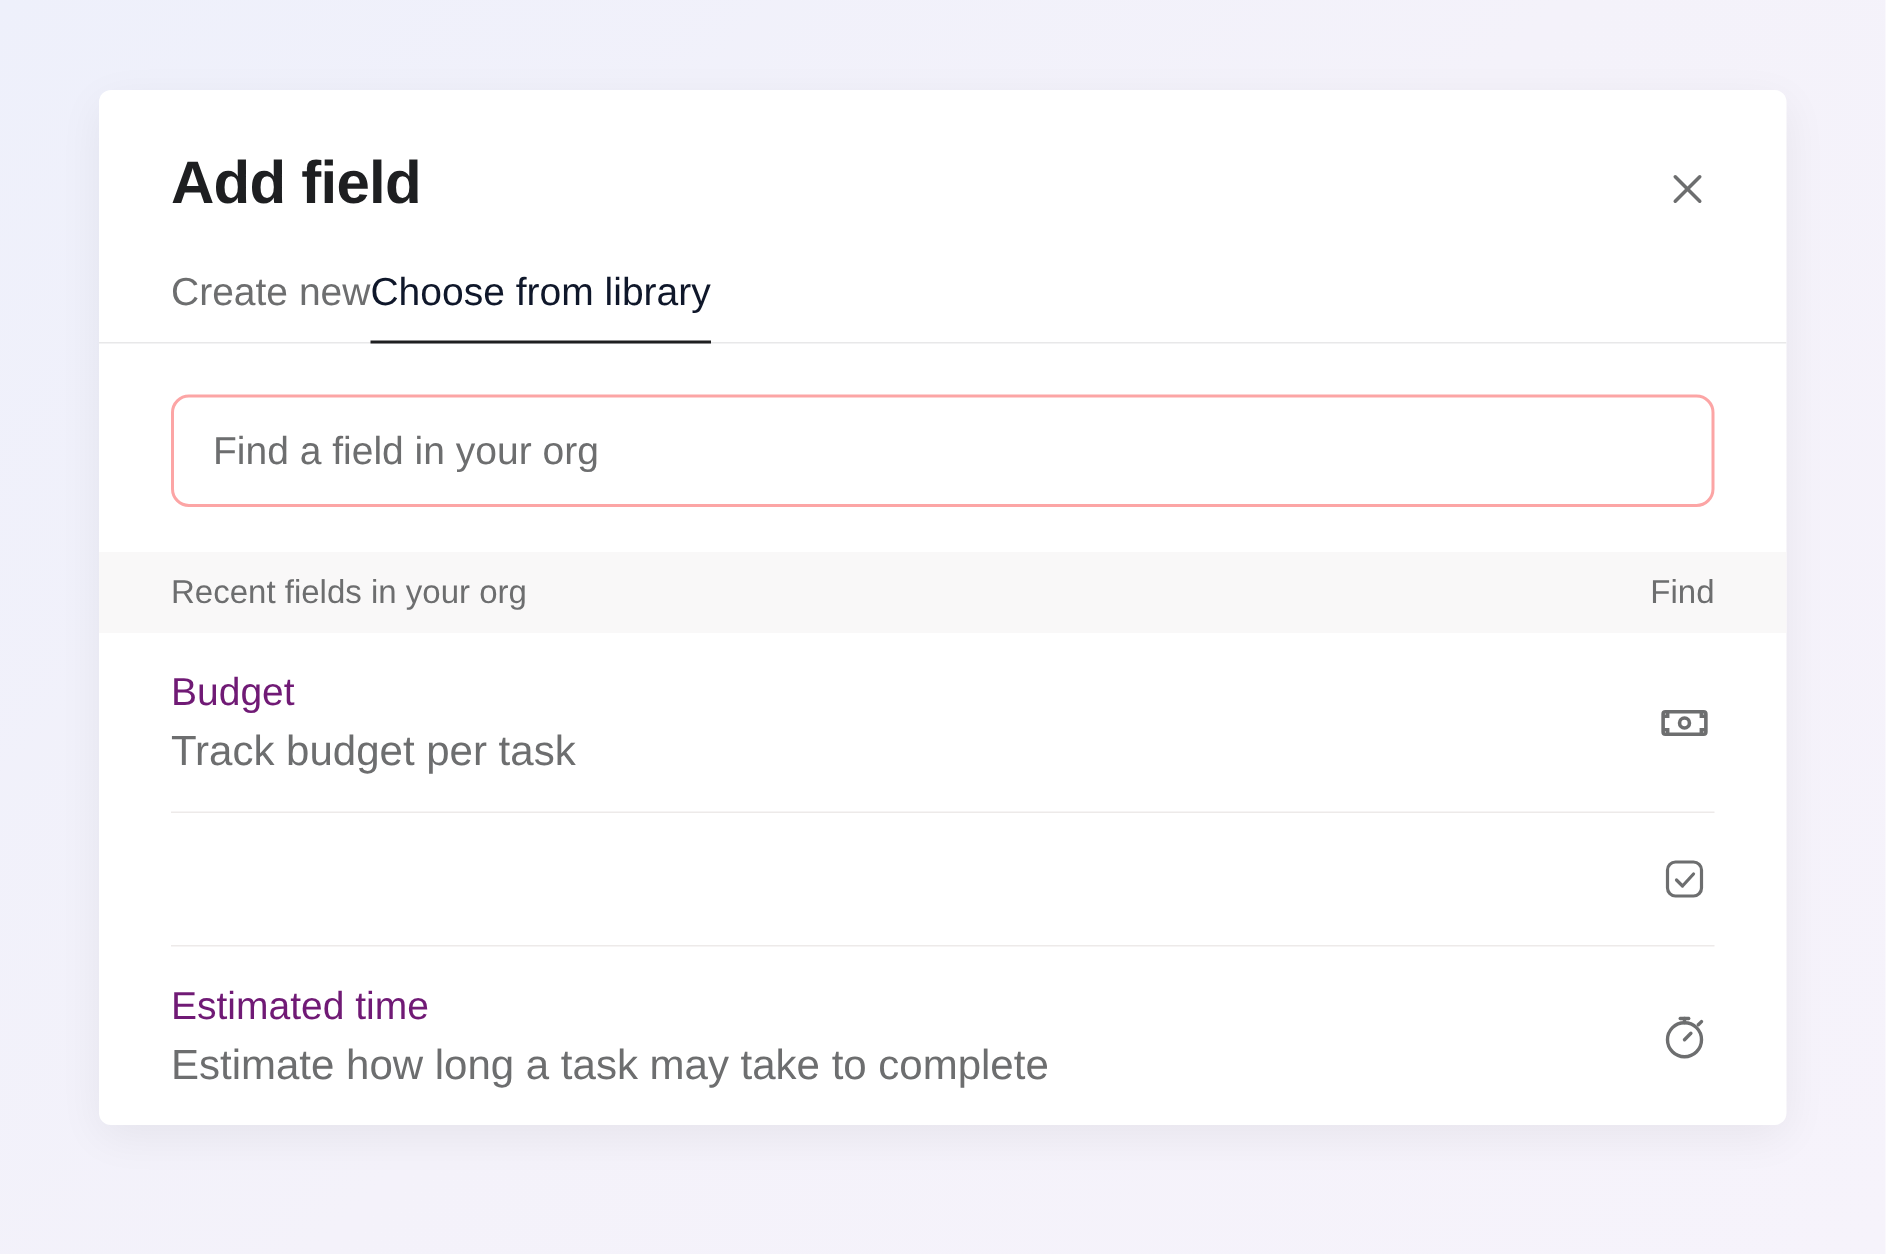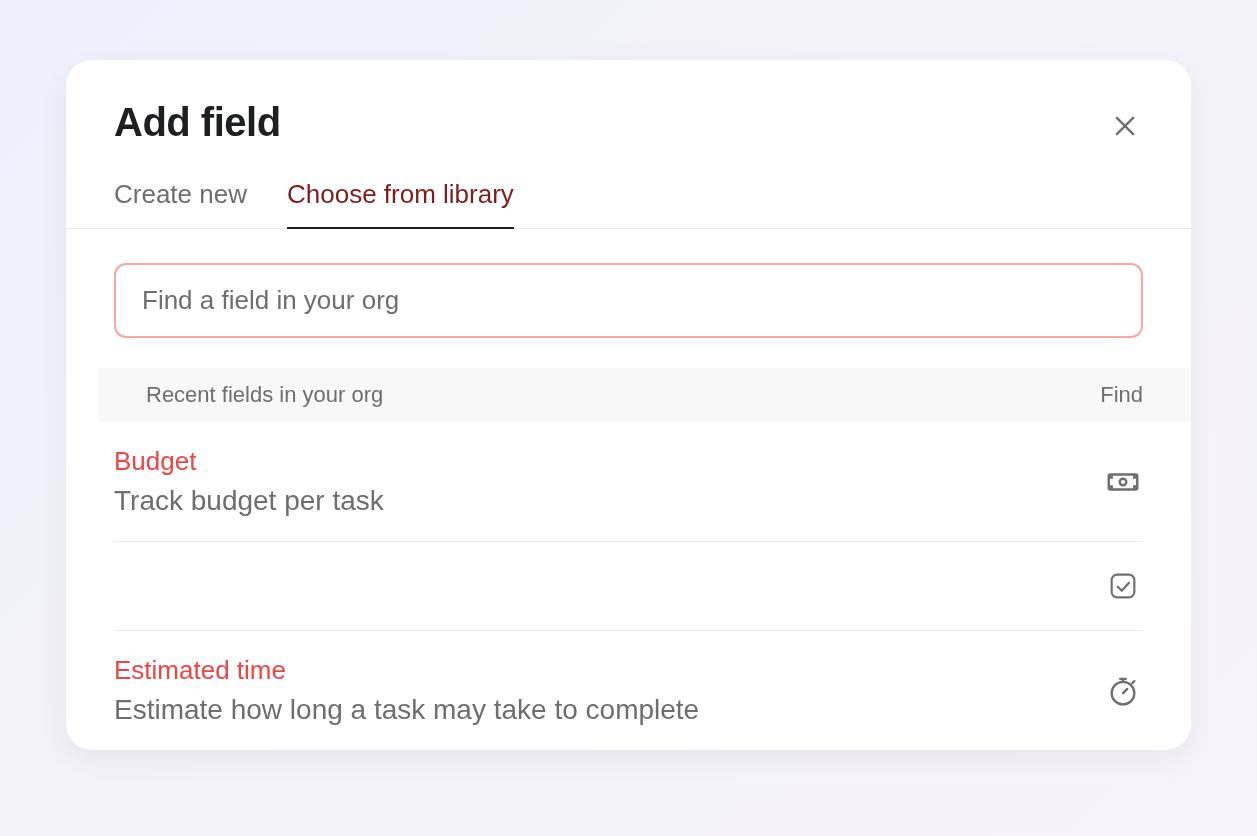--- a/index.html
+++ b/index.html
@@ -7,21 +7,21 @@
   body {
     font-family: -apple-system, BlinkMacSystemFont, "Segoe UI", Helvetica, Arial, sans-serif;
     background: linear-gradient(135deg, #eef0fb 0%, #f4f2fa 50%, #f6f3fb 100%);
     padding: 60px 66px 0 66px;
     min-height: 836px;
     width: 1257px;
     color: #1e1f21;
   }
   .modal {
     background: #fff;
-    border-radius: 26px;
+    border-radius: 8px;
     box-shadow: 0 8px 30px rgba(0,0,0,0.06);
     overflow: hidden;
   }
   .header {
     padding: 40px 48px 0 48px;
     position: relative;
   }
   .title {
     font-size: 40px;
     font-weight: 600;
@@ -33,36 +33,35 @@
     top: 48px;
     right: 48px;
     width: 36px; height: 36px;
     display:flex; align-items:center; justify-content:center;
     cursor:pointer;
     color:#6d6e6f;
     border:none; background:none;
   }
   .tabs {
     display:flex;
-    gap: 40px;
     margin-top: 34px;
     border-bottom: 1px solid #e8e8e9;
     padding: 0 48px;
   }
   .tab {
     font-size: 26px;
     font-weight: 500;
     color: #6d6e6f;
     padding-bottom: 18px;
     cursor:pointer;
     border:none; background:none;
     position:relative;
   }
   .tab.active {
-    color: #7f1d1d;
+    color: #0f172a;
   }
   .tab.active::after {
     content:"";
     position:absolute;
     left:0; right:0; bottom:-1px;
     height:2px;
     background:#1e1f21;
   }
   .search-wrap {
     padding: 34px 48px 30px 48px;
@@ -78,39 +77,38 @@
   }
   .search::placeholder { color:#6d6e6f; }
   .section-head {
     display:flex;
     justify-content:space-between;
     align-items:center;
     padding: 14px 48px;
     background:#f9f8f8;
     font-size: 22px;
     color:#6d6e6f;
-    margin-left:32px;
   }
   .list {
     padding: 0 48px;
   }
   .row {
     display:flex;
     align-items:center;
     justify-content:space-between;
     padding: 24px 0;
     border-bottom: 1px solid #edeae9;
     cursor:pointer;
   }
   .row:last-child { border-bottom:none;justify-content:center; }
   .row-text { flex:1; }
   .row-title {
     font-size: 26px;
     font-weight: 500;
-    color:#ef4444;
+    color:#701a75;
     margin-bottom: 8px;
   }
   .row-desc {
     font-size: 28px;
     color:#6d6e6f;
   }
   .row-icon {
     width:40px; height:40px;
     display:flex; align-items:center; justify-content:center;
     color:#6d6e6f;

